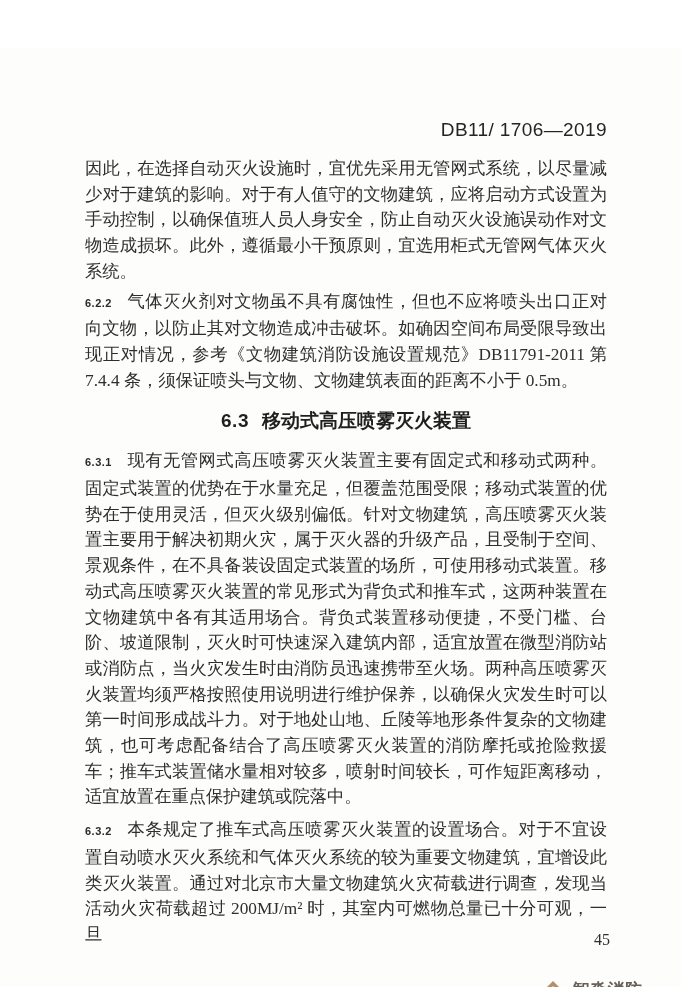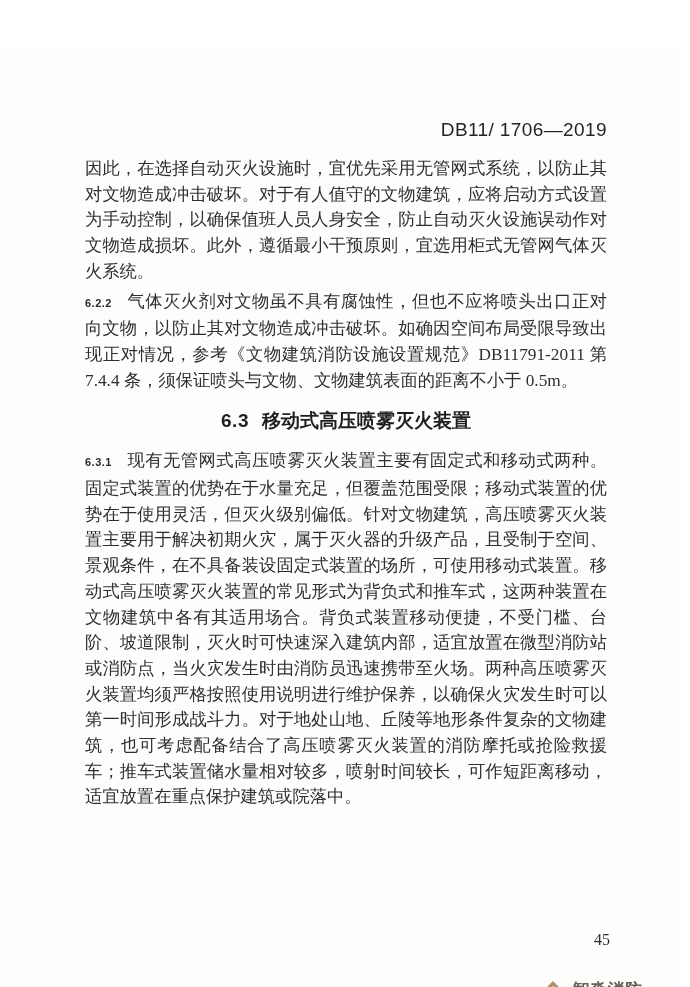--- a/index.html
+++ b/index.html
@@ -99,35 +99,38 @@
 
 <div class="page">
 
   <header class="doc-header">
     <span>DB11/ 1706—2019</span>
   </header>
 
   <main class="doc-body">
 
     <p class="para">
-      <span>因此，在选择自动灭火设施时，宜优先采用无管网式系统，以防止其对文物造成冲击破坏。对于有人值守的文物建筑，应将启动方式设置为手动控制，以确保值班人员人身安全，防止自动灭火设施误动作对文物造成损坏。此外，遵循最小干预原则，宜选用柜式无管网气体灭火系统。</span>
+      <span>因此，在选择自动灭火设施时，宜优先采用无管网式系统，以尽量减少对于建筑的影响。对于有人值守的文物建筑，应将启动方式设置为手动控制，以确保值班人员人身安全，防止自动灭火设施误动作对文物造成损坏。此外，遵循最小干预原则，宜选用柜式无管网气体灭火系统。</span>
     </p>
 
     <p class="para clause">
       <span class="clause-num">6.2.2</span><span>气体灭火剂对文物虽不具有腐蚀性，但也不应将喷头出口正对向文物，以防止其对文物造成冲击破坏。如确因空间布局受限导致出现正对情况，参考《文物建筑消防设施设置规范》DB11791-2011 第 7.4.4 条，须保证喷头与文物、文物建筑表面的距离不小于 0.5m。</span>
     </p>
 
     <h2 class="section-heading">
       <span class="sec-num">6.3</span><span>移动式高压喷雾灭火装置</span>
     </h2>
 
     <p class="para clause">
       <span class="clause-num">6.3.1</span><span>现有无管网式高压喷雾灭火装置主要有固定式和移动式两种。固定式装置的优势在于水量充足，但覆盖范围受限；移动式装置的优势在于使用灵活，但灭火级别偏低。针对文物建筑，高压喷雾灭火装置主要用于解决初期火灾，属于灭火器的升级产品，且受制于空间、景观条件，在不具备装设固定式装置的场所，可使用移动式装置。移动式高压喷雾灭火装置的常见形式为背负式和推车式，这两种装置在文物建筑中各有其适用场合。背负式装置移动便捷，不受门槛、台阶、坡道限制，灭火时可快速深入建筑内部，适宜放置在微型消防站或消防点，当火灾发生时由消防员迅速携带至火场。两种高压喷雾灭火装置均须严格按照使用说明进行维护保养，以确保火灾发生时可以第一时间形成战斗力。对于地处山地、丘陵等地形条件复杂的文物建筑，也可考虑配备结合了高压喷雾灭火装置的消防摩托或抢险救援车；推车式装置储水量相对较多，喷射时间较长，可作短距离移动，适宜放置在重点保护建筑或院落中。</span>
     </p>
 
+    <p class="para clause clause-632">
+      <span class="clause-num">6.3.2</span><span>本条规定了推车式高压喷雾灭火装置的设置场合。对于不宜设置自动喷水灭火系统和气体灭火系统的较为重要文物建筑，宜增设此类灭火装置。通过对北京市大量文物建筑火灾荷载进行调查，发现当活动火灾荷载超过 200MJ/m² 时，其室内可燃物总量已十分可观，一旦</span>
+    </p>
 
   </main>
 
   <div class="page-number">45</div>
 
   <div class="watermark">
     <span class="wm-icon">
       <svg viewBox="0 0 40 40" width="34" height="34" aria-hidden="true">
         <path d="M20 3 L37 20 L20 37 L3 20 Z" fill="none" stroke="#b2906b" stroke-width="4.2" stroke-linejoin="miter"></path>
         <path d="M13.5 14.5 H26.5 L13.5 25.5 H26.5" fill="none" stroke="#98795a" stroke-width="3.2"></path>

